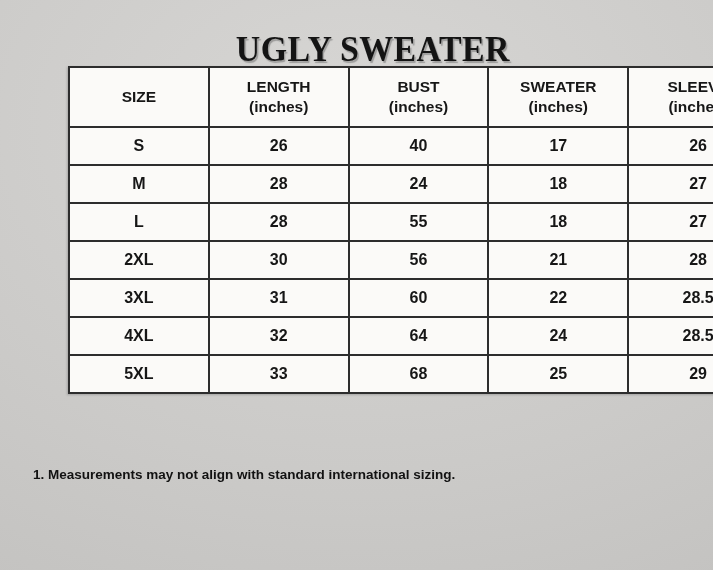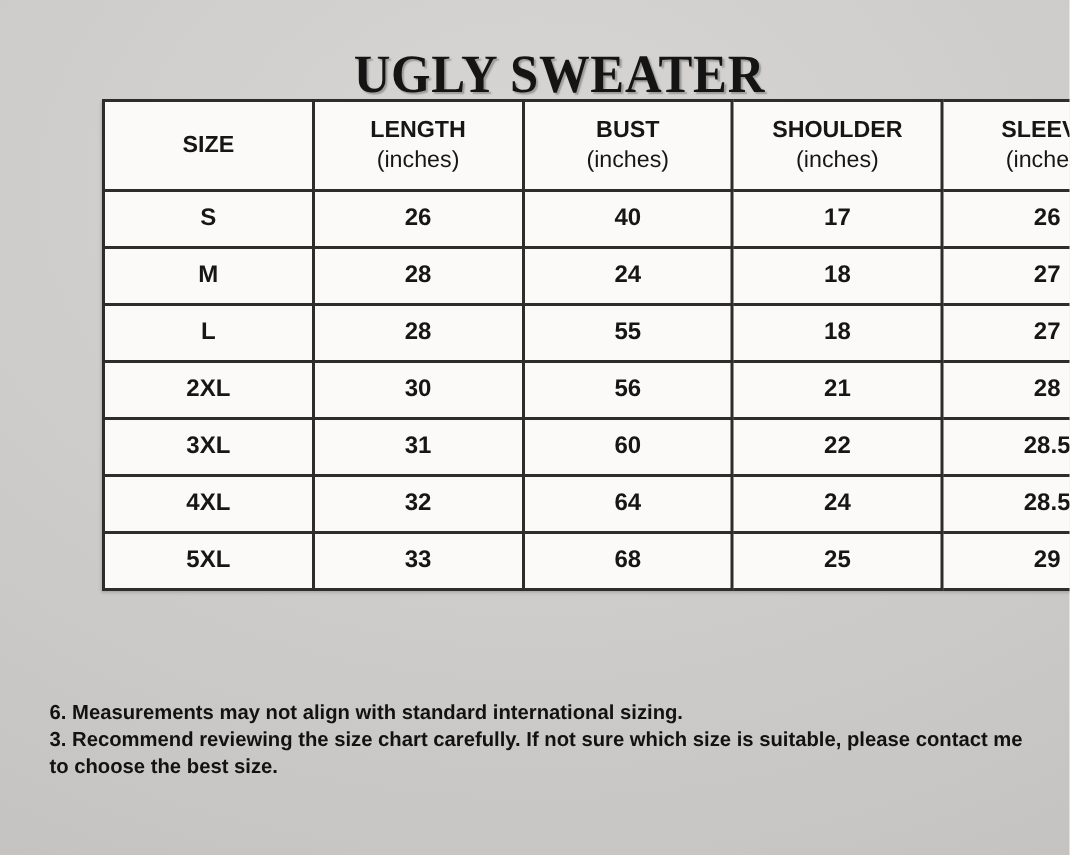--- a/index.html
+++ b/index.html
@@ -61,21 +61,21 @@
     height: 58px;
     font-size: 15.5px;
     font-weight: bold;
     line-height: 20px;
   }
   table.size-chart td {
     height: 36px;
     font-size: 16px;
     font-weight: bold;
   }
-  .h-sub { font-weight: normal; }
+  .h-sub { font-weight: bold; }
 
   .notes {
     position: absolute;
     left: 33px;
     top: 466px;
     width: 652px;
     font-size: 13.5px;
     font-weight: bold;
     line-height: 18px;
     color: #121212;
@@ -97,21 +97,21 @@
         </th>
         <th>
           <div class="h-label">LENGTH</div>
           <div class="h-sub">(inches)</div>
         </th>
         <th>
           <div class="h-label">BUST</div>
           <div class="h-sub">(inches)</div>
         </th>
         <th>
-          <div class="h-label">SHOULDER</div>
+          <div class="h-label">SWEATER</div>
           <div class="h-sub">(inches)</div>
         </th>
         <th>
           <div class="h-label">SLEEVE</div>
           <div class="h-sub">(inches)</div>
         </th>
       </tr>
     </thead>
     <tbody>
       <tr>
@@ -161,15 +161,14 @@
         <td>33</td>
         <td>68</td>
         <td>25</td>
         <td>29</td>
       </tr>
     </tbody>
   </table>
 </div>
 
 <div class="notes">
-  <p>6. Measurements may not align with standard international sizing.</p>
-  <p>3. Recommend reviewing the size chart carefully. If not sure which size is suitable, please contact me to choose the best size.</p>
+  <p>1. Measurements may not align with standard international sizing.</p>
 </div>
 
 </body></html>

